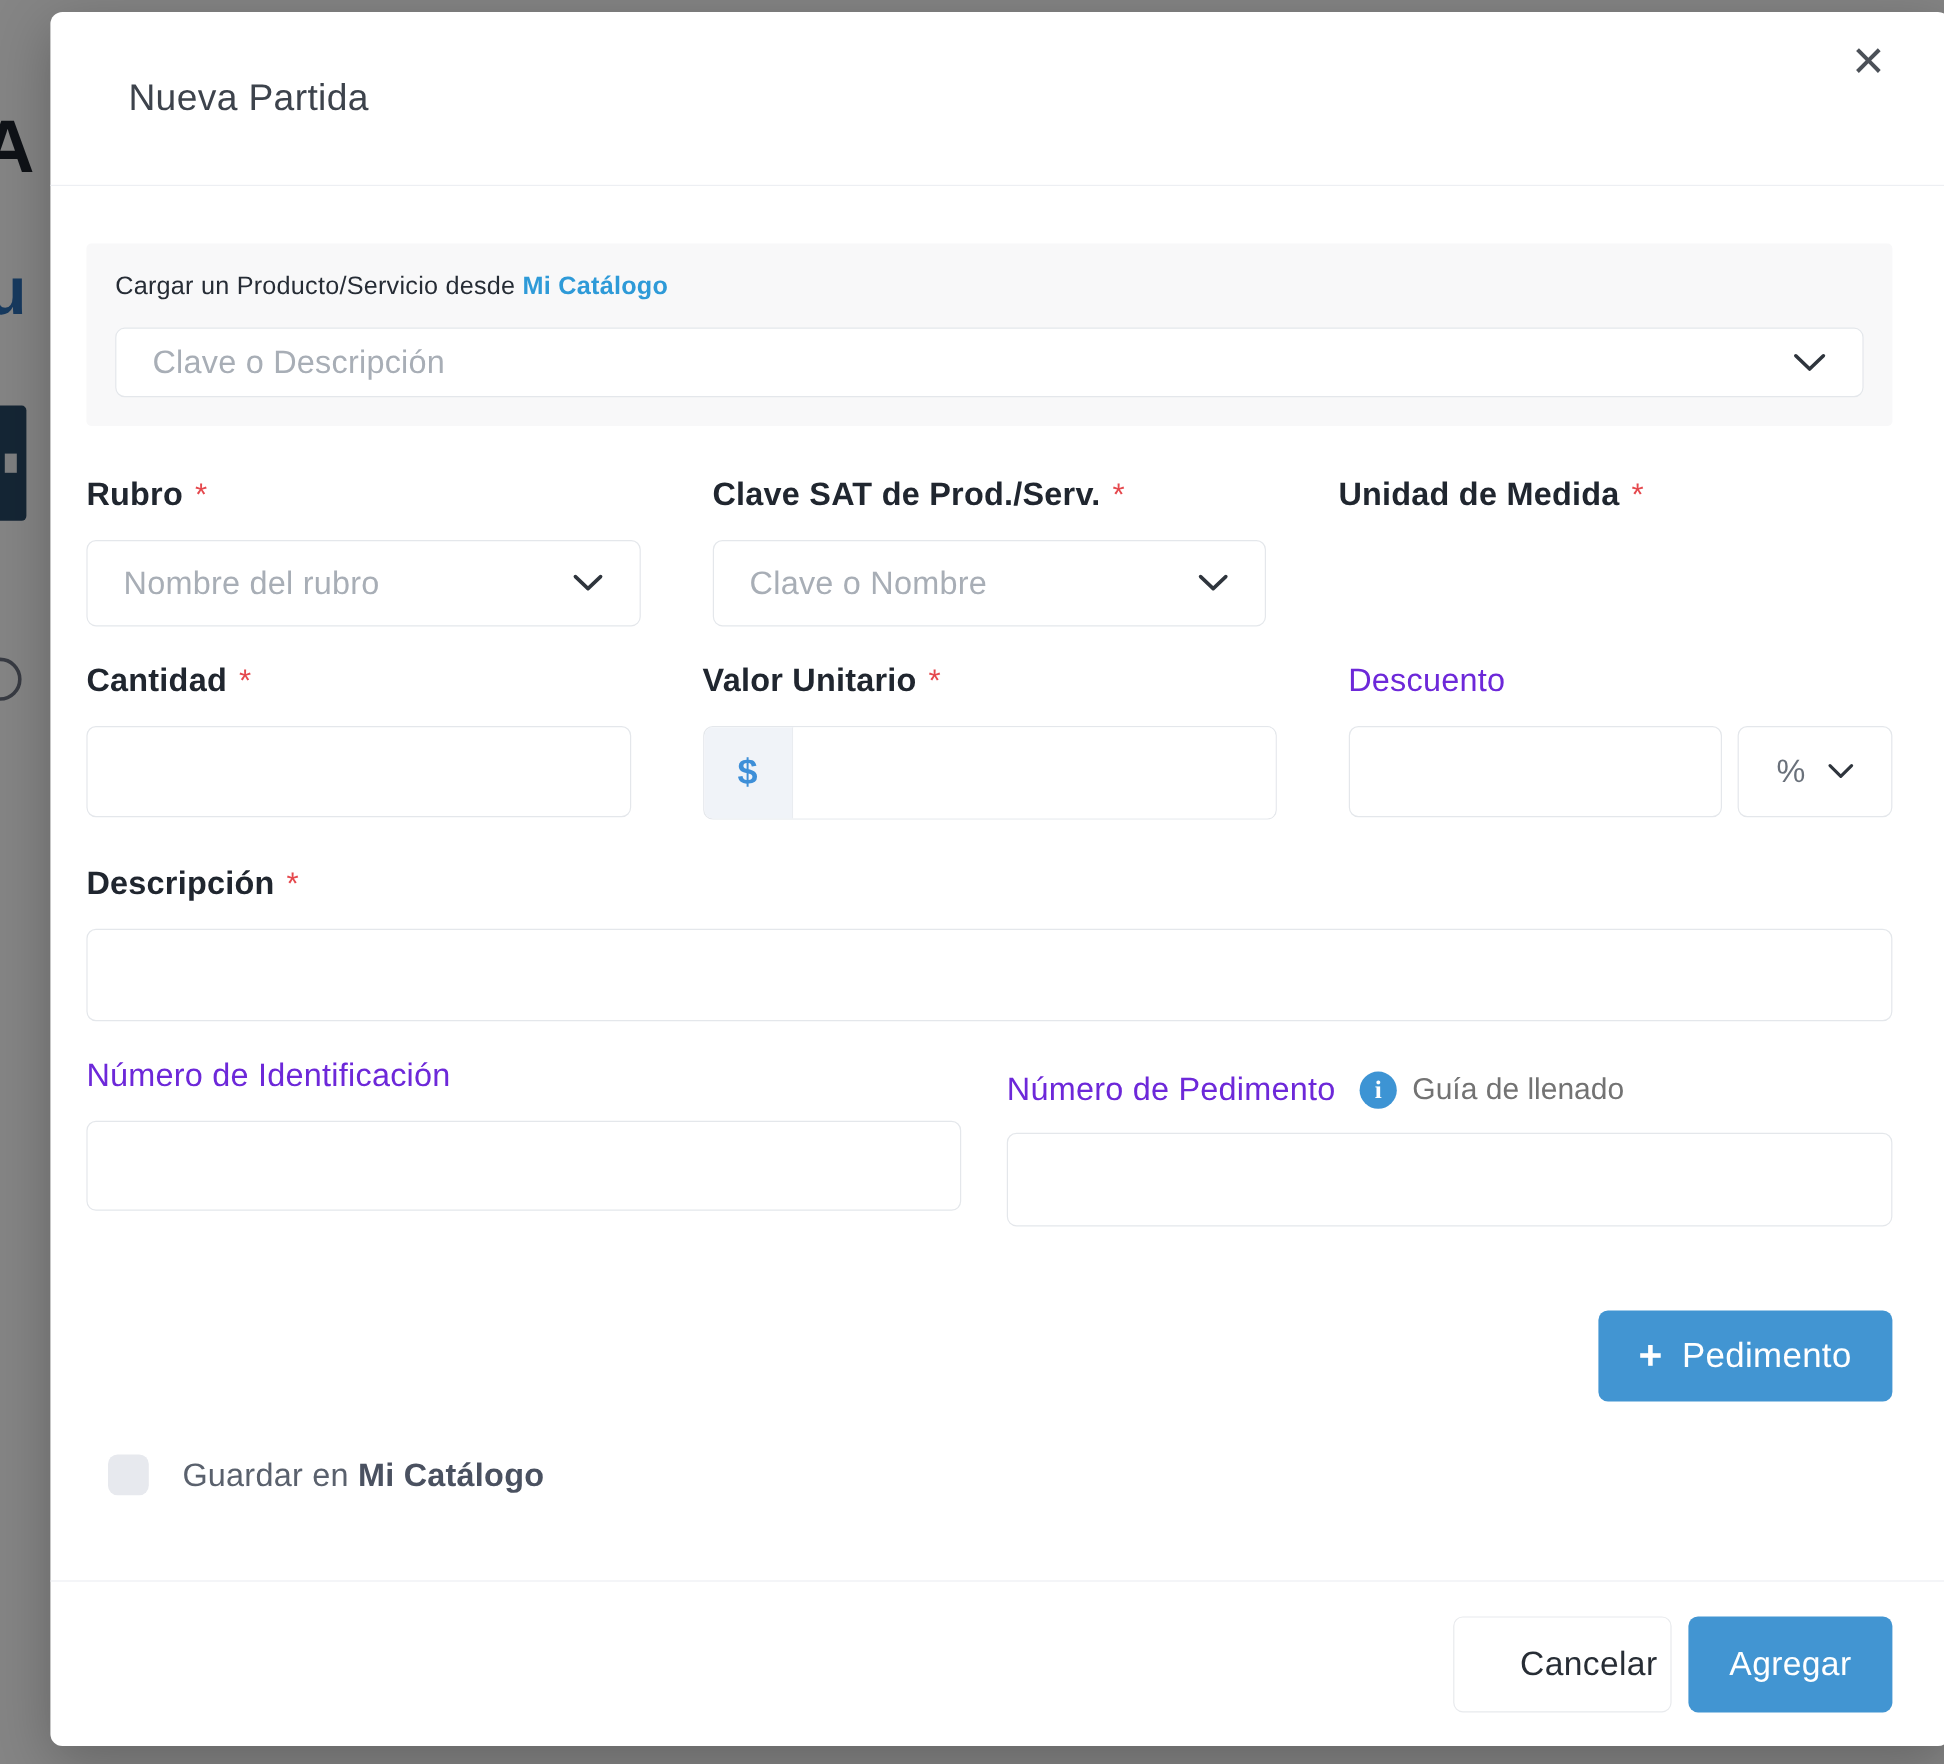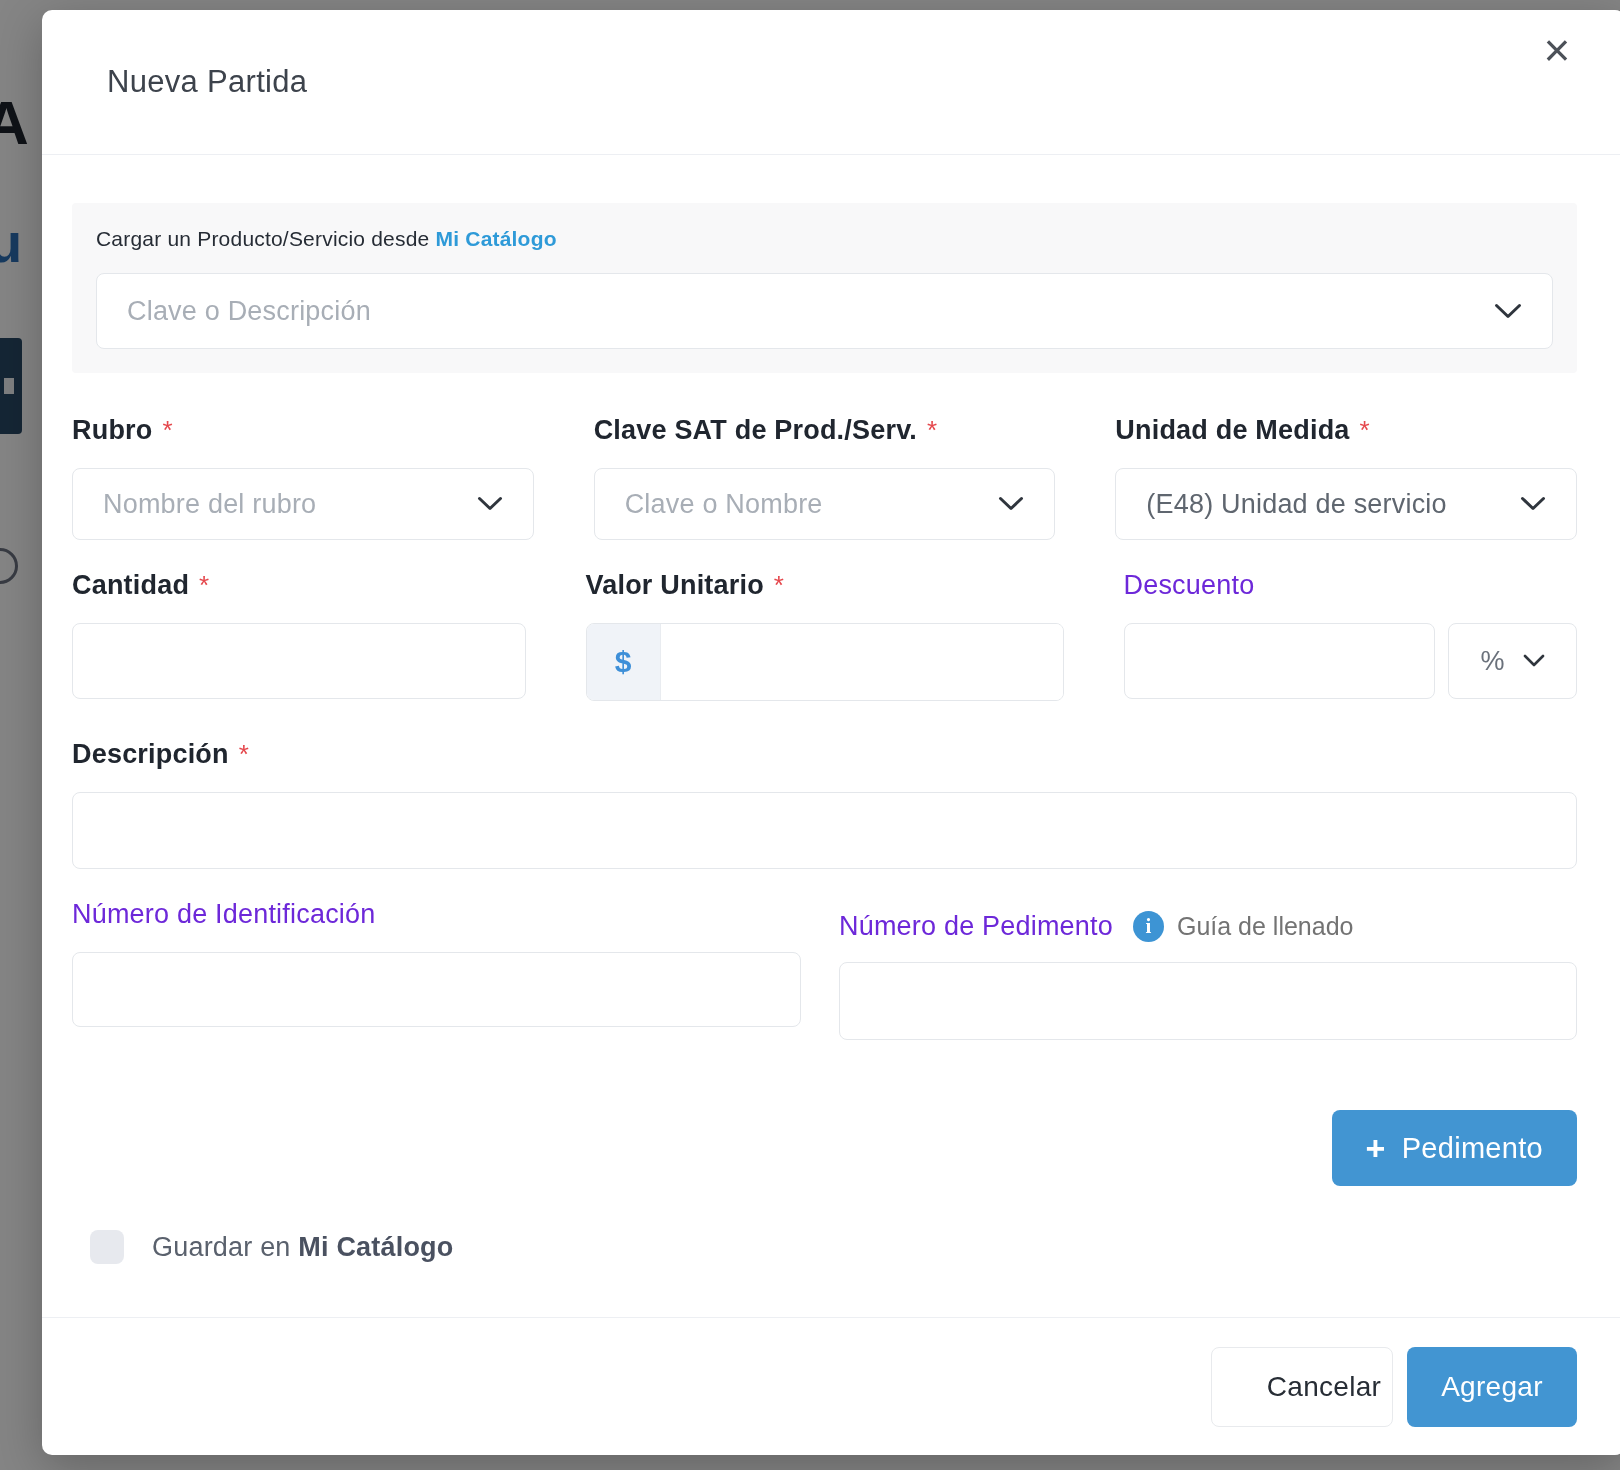--- a/index.html
+++ b/index.html
@@ -47,21 +47,21 @@
 
   .modal-body { flex:1 1 auto; padding:0 48px 0 30px; overflow:hidden; }
 
   
   .catalog-panel { margin-top:48px; background:#f8f8f9; border-radius:4px;
                    padding:24px 24px 24px 24px; }
   .catalog-label { font-size:21px; color:#262c35; margin-bottom:22px; letter-spacing:.2px; }
   .catalog-link  { color:#2e9ad8; font-weight:700; cursor:pointer; }
 
   .selectbox {
-    height:76px; background:#ffffff; border:1px solid #e4e7eb; border-radius:8px;
+    height:58px; background:#ffffff; border:1px solid #e4e7eb; border-radius:8px;
     display:flex; align-items:center; padding:0 30px; cursor:pointer;
   }
   .selectbox .ph  { font-size:27px; color:#a8aeb6; letter-spacing:.2px; }
   .selectbox .val { font-size:27px; color:#5f666f; letter-spacing:.2px; }
   .selectbox .chev { margin-left:auto; color:#2f353d; display:flex; }
 
   
   .grid3 { display:grid; grid-template-columns:1fr 1fr 1fr; column-gap:60px; }
   .row1 { margin-top:42px; }
   .row2 { margin-top:30px; }
@@ -192,28 +192,20 @@
             <svg width="26" height="16" viewBox="0 0 26 16">
                 <path d="M2.5 2.5 L13 12.5 L23.5 2.5" fill="none" stroke="currentColor" stroke-width="3" stroke-linecap="round" stroke-linejoin="round"></path>
               </svg>
           </span>
         </div>
       </div>
       <div>
         <div class="f-label">
           <span>Unidad de Medida</span><span class="req">*</span>
         </div>
-        <div class="selectbox">
-          <span class="val">(E48) Unidad de servicio</span>
-          <span class="chev">
-            <svg width="26" height="16" viewBox="0 0 26 16">
-                <path d="M2.5 2.5 L13 12.5 L23.5 2.5" fill="none" stroke="currentColor" stroke-width="3" stroke-linecap="round" stroke-linejoin="round"></path>
-              </svg>
-          </span>
-        </div>
       </div>
     </div>
 
     <div class="grid3 row2">
       <div>
         <div class="f-label">
           <span>Cantidad</span><span class="req">*</span>
         </div>
         <input class="text-input" value="" style="">
       </div>

